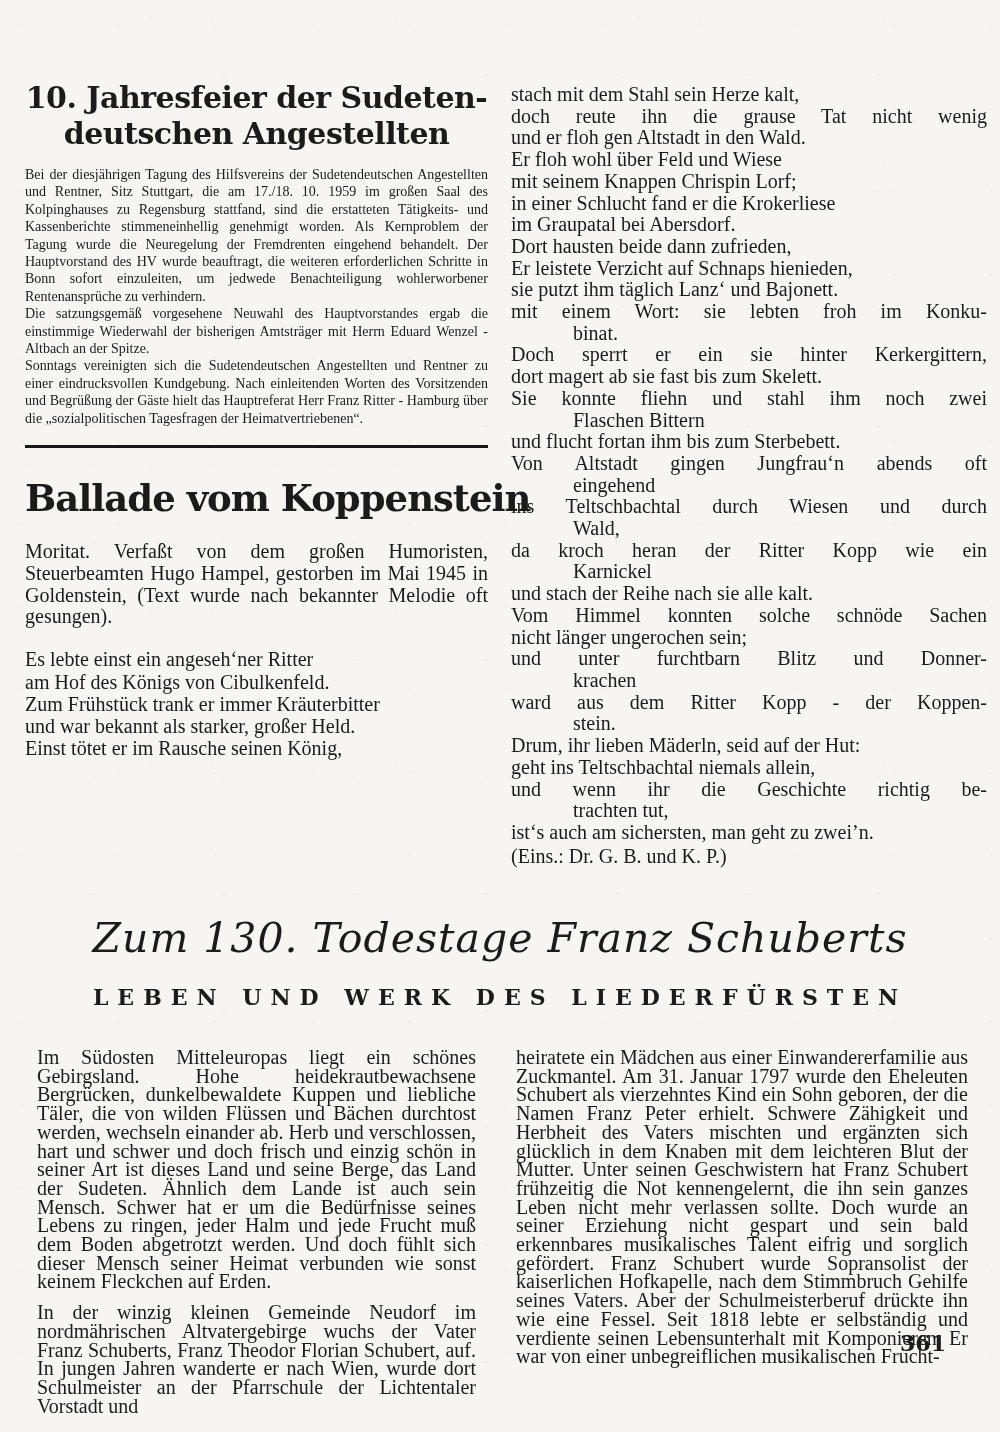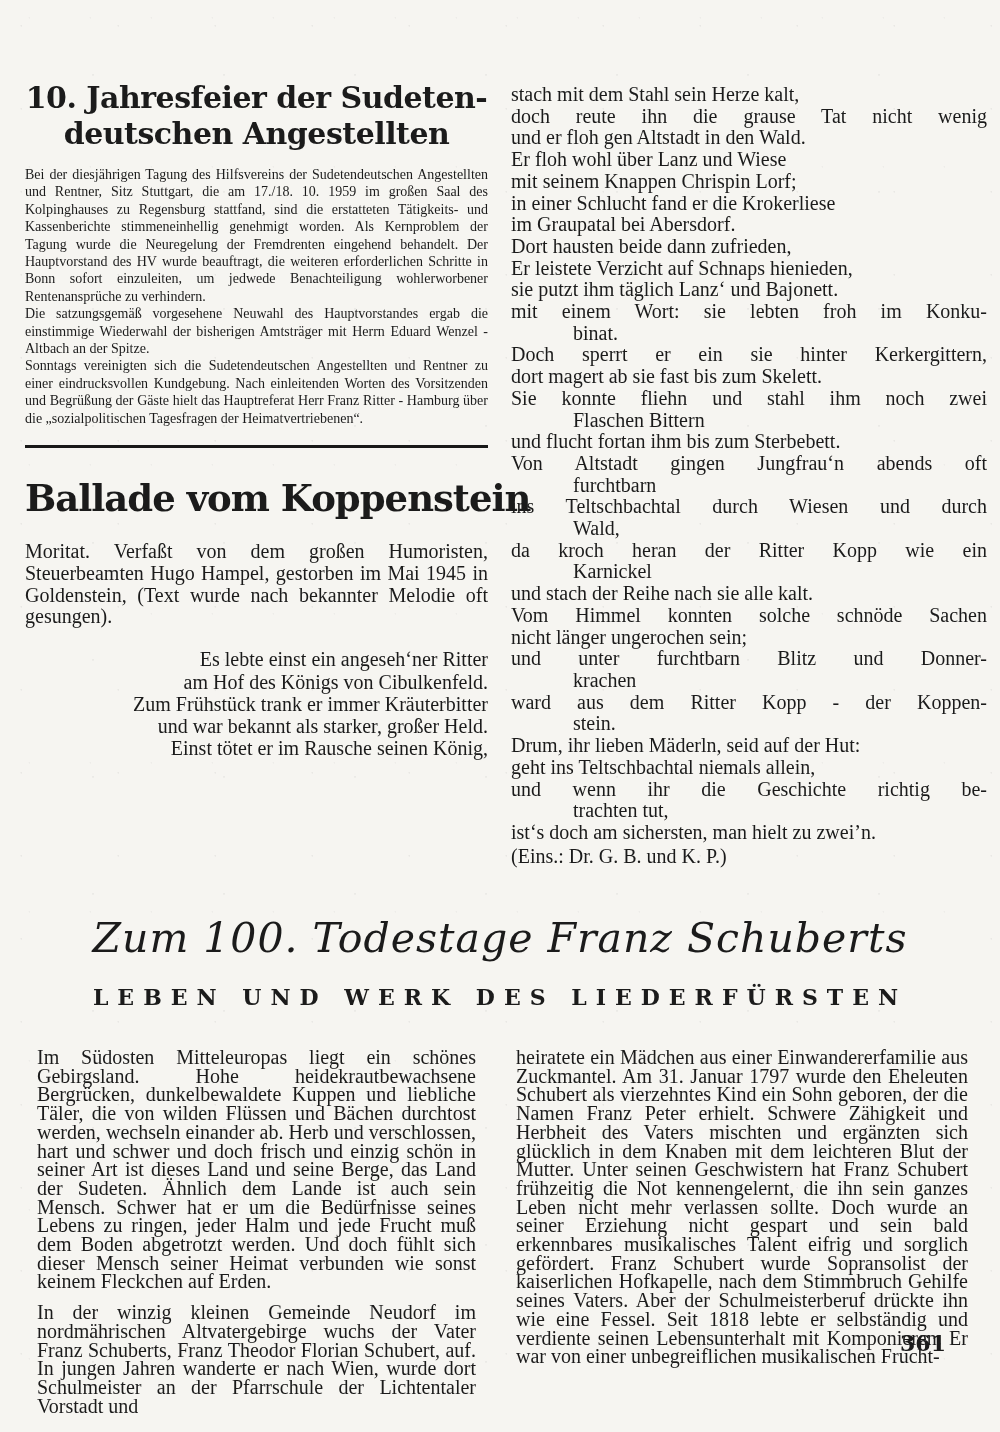--- a/index.html
+++ b/index.html
@@ -32,21 +32,21 @@
   .ballade-title {
     margin-top:30px;
     font-family:"DejaVu Serif", serif;
     font-weight:bold;
     font-size:37px; line-height:40px;
     letter-spacing:-1px;
     white-space:nowrap;
   }
   .moritat { margin-top:23px; font-size:20px; line-height:21.8px; text-align:justify; }
   .poem { font-size:20px; line-height:21.7px; }
-  #lt .poem { margin-top:2px; line-height:22.3px;text-align:right; }
+  #lt .poem { margin-top:2px; line-height:22.3px; }
   .ln { margin:0; }
   .ln.cont { padding-left:62px; }
   .ln.j { text-align:justify; text-align-last:justify; }
   .sig { text-align:left; font-size:20px; margin-top:2px; }
   
   #rt { left:511px; top:84px; width:476px; }
   
   .script-title {
     position:absolute; top:914px; left:0; width:1000px;
     text-align:center;
@@ -96,56 +96,56 @@
       <div class="ln">Zum Frühstück trank er immer Kräuterbitter</div>
       <div class="ln">und war bekannt als starker, großer Held.</div>
       <div class="ln">Einst tötet er im Rausche seinen König,</div>
     </div>
   </div>
 
   <div id="rt" class="abs poem">
     <div class="ln">stach mit dem Stahl sein Herze kalt,</div>
     <div class="ln j">doch reute ihn die grause Tat nicht wenig</div>
     <div class="ln">und er floh gen Altstadt in den Wald.</div>
-    <div class="ln">Er floh wohl über Lanz und Wiese</div>
+    <div class="ln">Er floh wohl über Feld und Wiese</div>
     <div class="ln">mit seinem Knappen Chrispin Lorf;</div>
     <div class="ln">in einer Schlucht fand er die Krokerliese</div>
     <div class="ln">im Graupatal bei Abersdorf.</div>
     <div class="ln">Dort hausten beide dann zufrieden,</div>
     <div class="ln">Er leistete Verzicht auf Schnaps hienieden,</div>
     <div class="ln">sie putzt ihm täglich Lanz‘ und Bajonett.</div>
     <div class="ln j">mit einem Wort: sie lebten froh im Konku-</div>
     <div class="ln cont">binat.</div>
     <div class="ln j">Doch sperrt er ein sie hinter Kerkergittern,</div>
     <div class="ln">dort magert ab sie fast bis zum Skelett.</div>
     <div class="ln j">Sie konnte fliehn und stahl ihm noch zwei</div>
     <div class="ln cont">Flaschen Bittern</div>
     <div class="ln">und flucht fortan ihm bis zum Sterbebett.</div>
     <div class="ln j">Von Altstadt gingen Jungfrau‘n abends oft</div>
-    <div class="ln cont">furchtbarn</div>
+    <div class="ln cont">eingehend</div>
     <div class="ln j">ins Teltschbachtal durch Wiesen und durch</div>
     <div class="ln cont">Wald,</div>
     <div class="ln j">da kroch heran der Ritter Kopp wie ein</div>
     <div class="ln cont">Karnickel</div>
     <div class="ln">und stach der Reihe nach sie alle kalt.</div>
     <div class="ln j">Vom Himmel konnten solche schnöde Sachen</div>
     <div class="ln">nicht länger ungerochen sein;</div>
     <div class="ln j">und unter furchtbarn Blitz und Donner-</div>
     <div class="ln cont">krachen</div>
     <div class="ln j">ward aus dem Ritter Kopp - der Koppen-</div>
     <div class="ln cont">stein.</div>
     <div class="ln">Drum, ihr lieben Mäderln, seid auf der Hut:</div>
     <div class="ln">geht ins Teltschbachtal niemals allein,</div>
     <div class="ln j">und wenn ihr die Geschichte richtig be-</div>
     <div class="ln cont">trachten tut,</div>
-    <div class="ln">ist‘s doch am sichersten, man hielt zu zwei’n.</div>
+    <div class="ln">ist‘s auch am sichersten, man geht zu zwei’n.</div>
     <div class="sig">(Eins.: Dr. G. B. und K. P.)</div>
   </div>
 
-  <div class="script-title">Zum 100. Todestage Franz Schuberts</div>
+  <div class="script-title">Zum 130. Todestage Franz Schuberts</div>
   <div class="subtitle">LEBEN UND WERK DES LIEDERFÜRSTEN</div>
 
   <div id="bl" class="abs bottomcol">
     <p>Im Südosten Mitteleuropas liegt ein schönes Gebirgsland. Hohe heidekrautbewachsene Bergrücken, dunkelbewaldete Kuppen und liebliche Täler, die von wilden Flüssen und Bächen durchtost werden, wechseln einander ab. Herb und verschlossen, hart und schwer und doch frisch und einzig schön in seiner Art ist dieses Land und seine Berge, das Land der Sudeten. Ähnlich dem Lande ist auch sein Mensch. Schwer hat er um die Bedürfnisse seines Lebens zu ringen, jeder Halm und jede Frucht muß dem Boden abgetrotzt werden. Und doch fühlt sich dieser Mensch seiner Heimat verbunden wie sonst keinem Fleckchen auf Erden.</p>
     <p>In der winzig kleinen Gemeinde Neudorf im nordmährischen Altvatergebirge wuchs der Vater Franz Schuberts, Franz Theodor Florian Schubert, auf. In jungen Jahren wanderte er nach Wien, wurde dort Schulmeister an der Pfarrschule der Lichtentaler Vorstadt und</p>
   </div>
 
   <div id="br" class="abs bottomcol">
     <p>heiratete ein Mädchen aus einer Einwandererfamilie aus Zuckmantel. Am 31. Januar 1797 wurde den Eheleuten Schubert als vierzehntes Kind ein Sohn geboren, der die Namen Franz Peter erhielt. Schwere Zähigkeit und Herbheit des Vaters mischten und ergänzten sich glücklich in dem Knaben mit dem leichteren Blut der Mutter. Unter seinen Geschwistern hat Franz Schubert frühzeitig die Not kennengelernt, die ihn sein ganzes Leben nicht mehr verlassen sollte. Doch wurde an seiner Erziehung nicht gespart und sein bald erkennbares musikalisches Talent eifrig und sorglich gefördert. Franz Schubert wurde Sopransolist der kaiserlichen Hofkapelle, nach dem Stimmbruch Gehilfe seines Vaters. Aber der Schulmeisterberuf drückte ihn wie eine Fessel. Seit 1818 lebte er selbständig und verdiente seinen Lebensunterhalt mit Komponieren. Er war von einer unbegreiflichen musikalischen Frucht-</p>
   </div>

